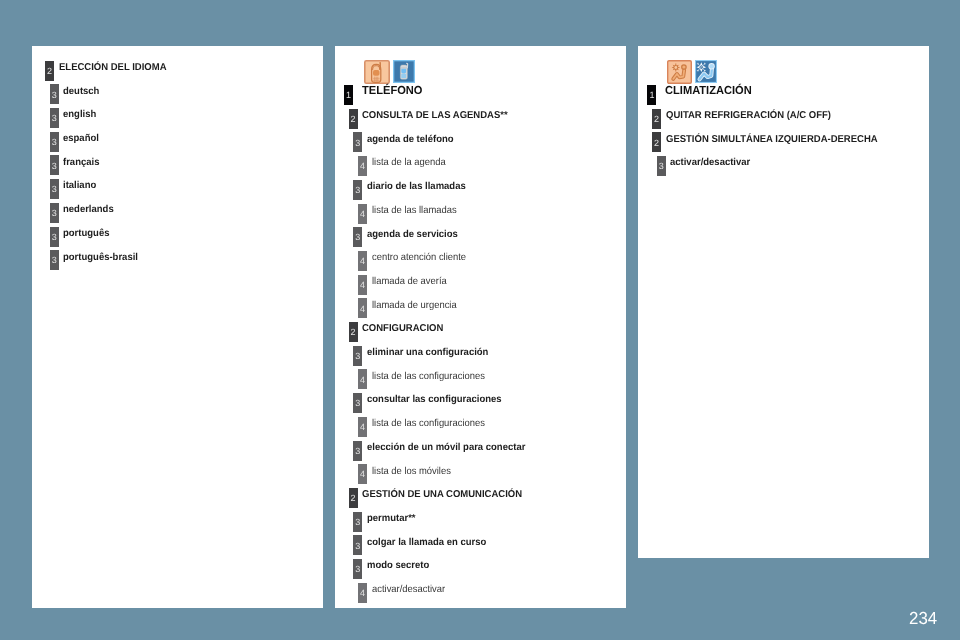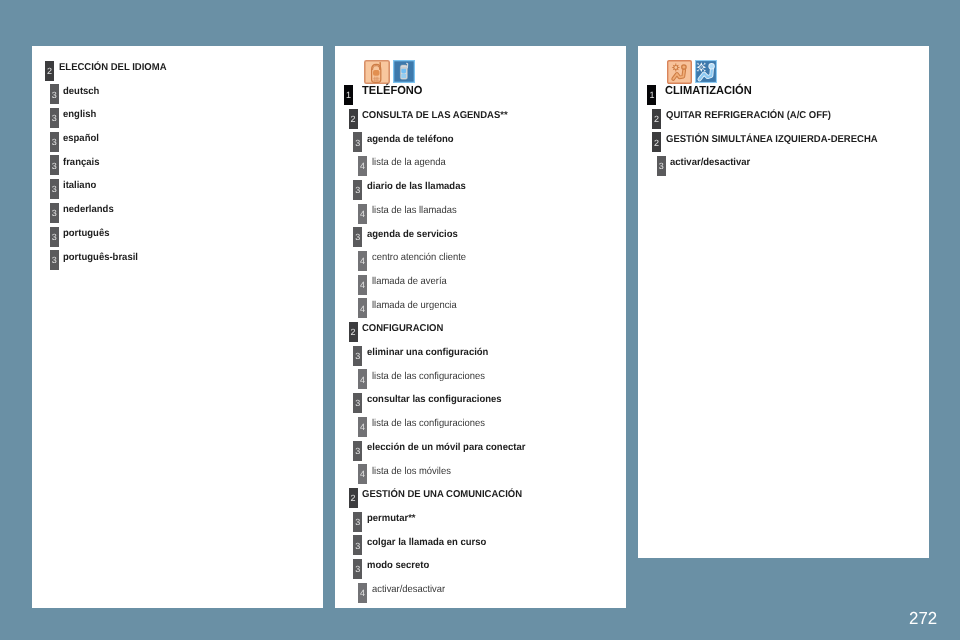--- a/index.html
+++ b/index.html
@@ -48,21 +48,21 @@
   .fn-mark{font-weight:normal;}
 
   .watermark{position:absolute;left:677.6px;top:607.5px;font-size:27.95px;line-height:32px;color:#9a9896;}
   .pagenum{position:absolute;left:909.2px;top:607.9px;font-size:17.4px;line-height:normal;color:#ffffff;font-weight:normal;
            transform:scaleX(.97);transform-origin:0 0;}
 </style>
 </head>
 <body>
 
 <div class="page" id="page">
-  <div class="pagenum">272</div>
+  <div class="pagenum">234</div>
 <div class="panel" style="left: 31.5px; top: 46px; width: 291.3px; height: 562.4px;">
       <div class="entry lv2" style="left: 13.6px; top: 14.6px;">
         <span class="marker">2</span>
         <span class="label">ELECCIÓN DEL IDIOMA</span>
       </div>
       <div class="entry lv3" style="left: 18.3px; top: 38.3px;">
         <span class="marker">3</span>
         <span class="label">deutsch</span>
       </div>
       <div class="entry lv3" style="left: 18.3px; top: 62px;">

